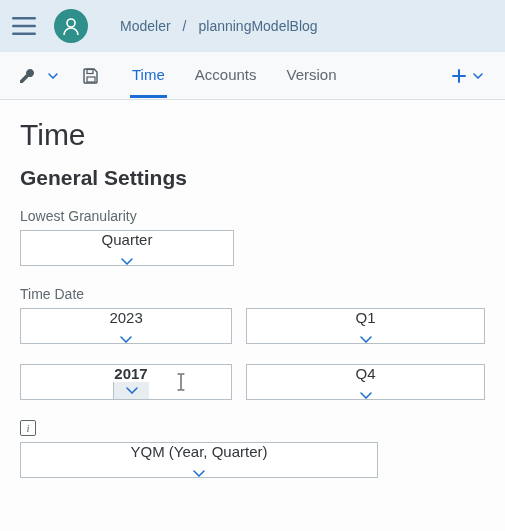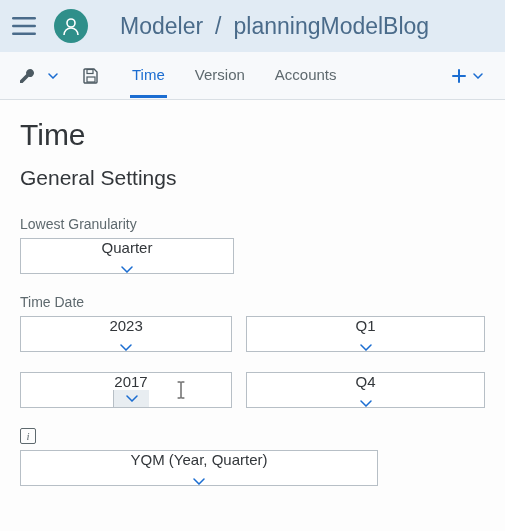--- a/index.html
+++ b/index.html
@@ -30,21 +30,21 @@
     justify-content: center;
     margin-left: 2px;
   }
   .avatar-circle svg { display: block; }
   .breadcrumb {
     display: flex;
     align-items: center;
     gap: 12px;
     margin-left: 18px;
     color: #4a6b8a;
-    font-size: 23px;
+    font-size: 14px;
   }
   .breadcrumb span { color: #4a6b8a; }
 
   .tool-bar {
     height: 48px;
     background: #f7f9fb;
     border-bottom: 1px solid #d9dfe4;
     display: flex;
     align-items: center;
     padding: 0 18px;
@@ -80,23 +80,23 @@
     padding: 18px 20px 0 20px;
   }
   .page-title {
     font-size: 30px;
     font-weight: 400;
     color: #32363a;
     margin-bottom: 14px;
   }
   .section-title {
     font-size: 21px;
-    font-weight: 400;
-    color: #32363a;
-    margin-bottom: 26px;
+    font-weight: 700;
+    color: #32363a;
+    margin-bottom: 18px;
   }
   .field-label {
     font-size: 14px;
     color: #5e696e;
     margin-bottom: 6px;
     display: flex;
     align-items: center;
     gap: 6px;
   }
   .row {
@@ -119,20 +119,21 @@
     flex-direction: column;
   }
   .select .chev {
     color: #1b6dd1;
   }
   .select.w210 { width: 214px; }
   .select.w218 { width: 241px; }
   .select.wfull { width: 358px; }
   .select.with-btn {
     padding-right: 0;
+    font-weight: bold;
   }
   .select.with-btn .chev-box {
     width: 36px;
     height: 34px;
     background: #e8edf1;
     border-left: 1px solid #b7bfc6;
     display: flex;
     align-items: center;
     justify-content: center;
   }
@@ -197,22 +198,22 @@
     <span style="margin-left:14px">
       <svg width="18" height="18" viewBox="0 0 18 18">
         <path d="M3 2h9l3 3v10a1 1 0 0 1-1 1H3a1 1 0 0 1-1-1V3a1 1 0 0 1 1-1z" fill="none" stroke="#4c5a62" stroke-width="1.4"></path>
         <rect x="5" y="2.5" width="6" height="4" fill="none" stroke="#4c5a62" stroke-width="1.2"></rect>
         <rect x="5" y="10" width="8" height="5" fill="none" stroke="#4c5a62" stroke-width="1.2"></rect>
       </svg>
     </span>
   </div>
   <div class="tabs">
     <div class="tab active">Time</div>
+    <div class="tab">Accounts</div>
     <div class="tab">Version</div>
-    <div class="tab">Accounts</div>
   </div>
   <div class="add-btn">
     <svg width="16" height="16" viewBox="0 0 16 16">
       <path d="M8 2v12M2 8h12" stroke="#1b6dd1" stroke-width="2" stroke-linecap="round"></path>
     </svg>
     <span>
       <svg width="10" height="6" viewBox="0 0 10 6">
           <path d="M1 1l4 4 4-4" stroke="#1b6dd1" stroke-width="1.5" fill="none" stroke-linecap="round"></path>
         </svg>
     </span>

